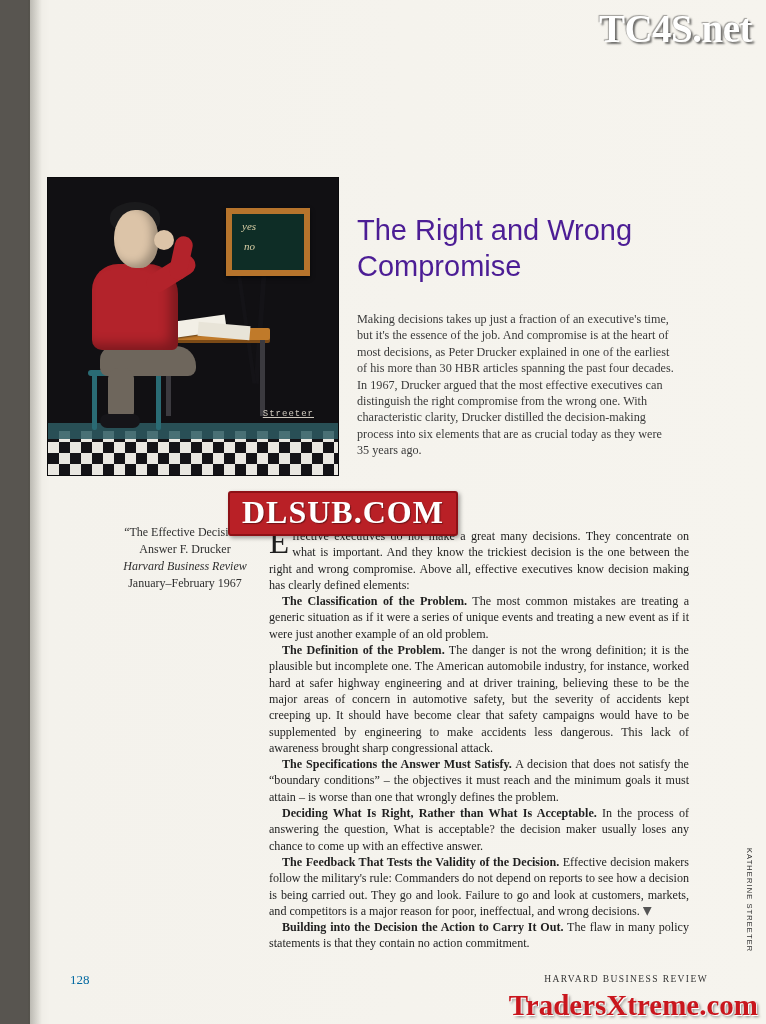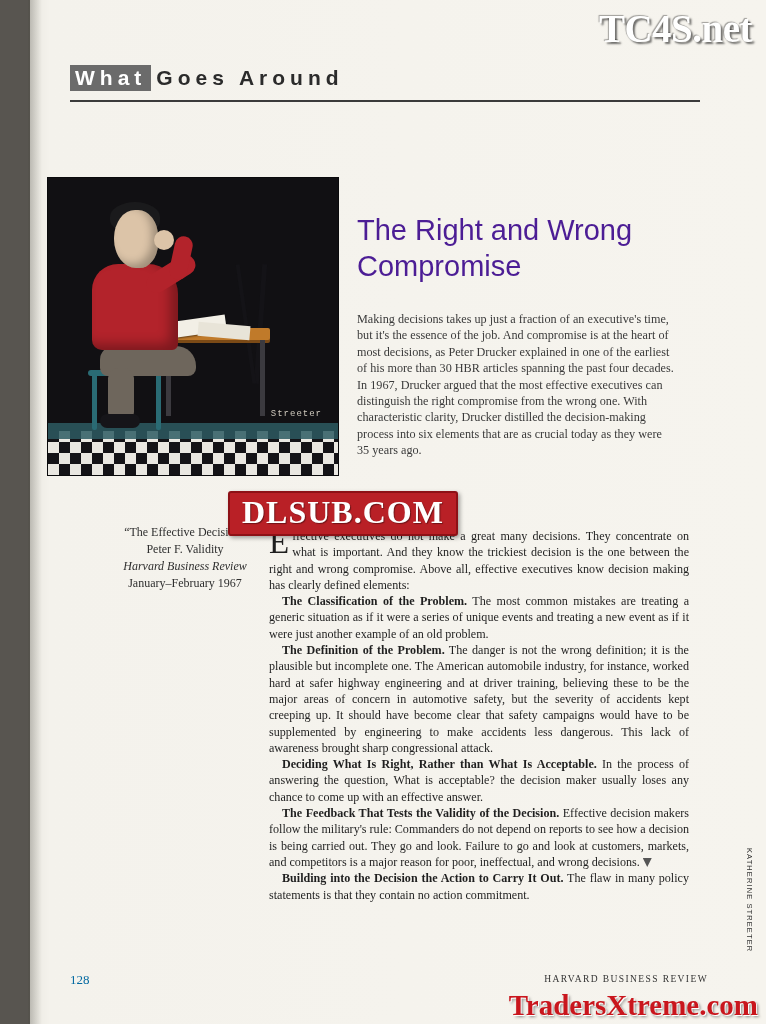--- a/index.html
+++ b/index.html
@@ -256,25 +256,26 @@
   }
   .paper2 {
     position: absolute;
     left: 150px; top: 146px;
     width: 52px; height: 14px;
     background: #e8e4d8;
     transform: rotate(5deg);
   }
   .sig {
     position: absolute;
-    right: 16px; bottom: 56px;
+    right: 24px; bottom: 56px;
     color: #cfc9bd;
     font-family: "Liberation Mono", monospace;
     font-size: 9px;
     letter-spacing: 1px;
+    text-decoration: underline;
   }
 
   
   .headline {
     position: absolute;
     left: 357px; top: 212px;
     width: 330px;
     font-family: "Liberation Sans", sans-serif;
     font-size: 29px;
     line-height: 36px;
@@ -363,31 +364,31 @@
   }
 </style>
 </head>
 <body>
 
 <div class="page">
   <div class="sheet"></div>
   <div class="left-dark"></div>
   <div class="gutter-shadow"></div>
 
-  <div class="runhead">
-    <span class="title"><span class="hl">What</span><span>Goes Around</span></span>
-    <div class="rule"></div>
-  </div>
 
   <div class="illus">
     <div class="floor"></div>
     <div class="teal-band"></div>
 
     <div class="easel-stand"></div>
     <div class="easel-stand2"></div>
+    <div class="board">
+      <div class="ln" style="left:10px; top:6px;">yes</div>
+      <div class="ln" style="left:12px; top:26px;">no</div>
+    </div>
 
     <div class="chair"></div>
     <div class="chair-leg" style="left:44px;"></div>
     <div class="chair-leg" style="left:108px;"></div>
 
     <div class="desk"></div>
     <div class="desk-leg" style="left:118px;"></div>
     <div class="desk-leg" style="left:212px;"></div>
     <div class="paper1"></div>
     <div class="paper2"></div>
@@ -403,32 +404,33 @@
     <div class="hand"></div>
 
     <div class="sig">Streeter</div>
   </div>
 
   <div class="headline">The Right and Wrong Compromise</div>
   <div class="deck">Making decisions takes up just a fraction of an executive's time, but it's the essence of the job. And compromise is at the heart of most decisions, as Peter Drucker explained in one of the earliest of his more than 30 HBR articles spanning the past four decades. In 1967, Drucker argued that the most effective executives can distinguish the right compromise from the wrong one. With characteristic clarity, Drucker distilled the decision-making process into six elements that are as crucial today as they were 35 years ago.</div>
 
   <div class="source">
     <div>“The Effective Decision”</div>
-    <div>Peter F. Validity</div>
+    <div>Answer F. Drucker</div>
     <div class="it">Harvard Business Review</div>
     <div>January–February 1967</div>
   </div>
 
   <div class="body">
     <p class="first"><span class="dropcap">E</span><span>ffective executives do not make a great many decisions. They concentrate on what is important. And they know the trickiest decision is the one between the right and wrong compromise. Above all, effective executives know decision making has clearly defined elements:</span></p>
 
     <p><b>The Classification of the Problem.</b><span> The most common mistakes are treating a generic situation as if it were a series of unique events and treating a new event as if it were just another example of an old problem.</span></p>
 
     <p><b>The Definition of the Problem.</b><span> The danger is not the wrong definition; it is the plausible but incomplete one. The American automobile industry, for instance, worked hard at safer highway engineering and at driver training, believing these to be the major areas of concern in automotive safety, but the severity of accidents kept creeping up. It should have become clear that safety campaigns would have to be supplemented by engineering to make accidents less dangerous. This lack of awareness brought sharp congressional attack.</span></p>
 
+    <p><b>The Specifications the Answer Must Satisfy.</b><span> A decision that does not satisfy the “boundary conditions” – the objectives it must reach and the minimum goals it must attain – is worse than one that wrongly defines the problem.</span></p>
 
     <p><b>Deciding What Is Right, Rather than What Is Acceptable.</b><span> In the process of answering the question, What is acceptable? the decision maker usually loses any chance to come up with an effective answer.</span></p>
 
     <p><b>The Feedback That Tests the Validity of the Decision.</b><span> Effective decision makers follow the military's rule: Commanders do not depend on reports to see how a decision is being carried out. They go and look. Failure to go and look at customers, markets, and competitors is a major reason for poor, ineffectual, and wrong decisions.</span><span class="endmark"></span></p>
 
     <p><b>Building into the Decision the Action to Carry It Out.</b><span> The flaw in many policy statements is that they contain no action commitment.</span></p>
   </div>
 
   <div class="vcredit">KATHERINE STREETER</div>
   <div class="folio">128</div>

